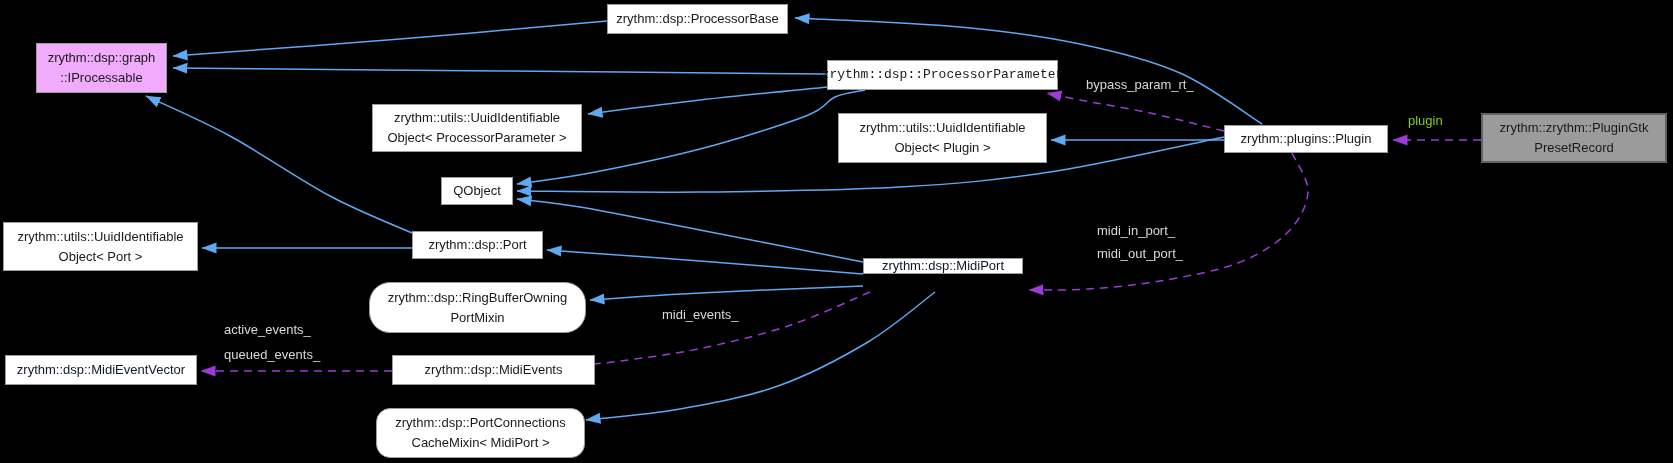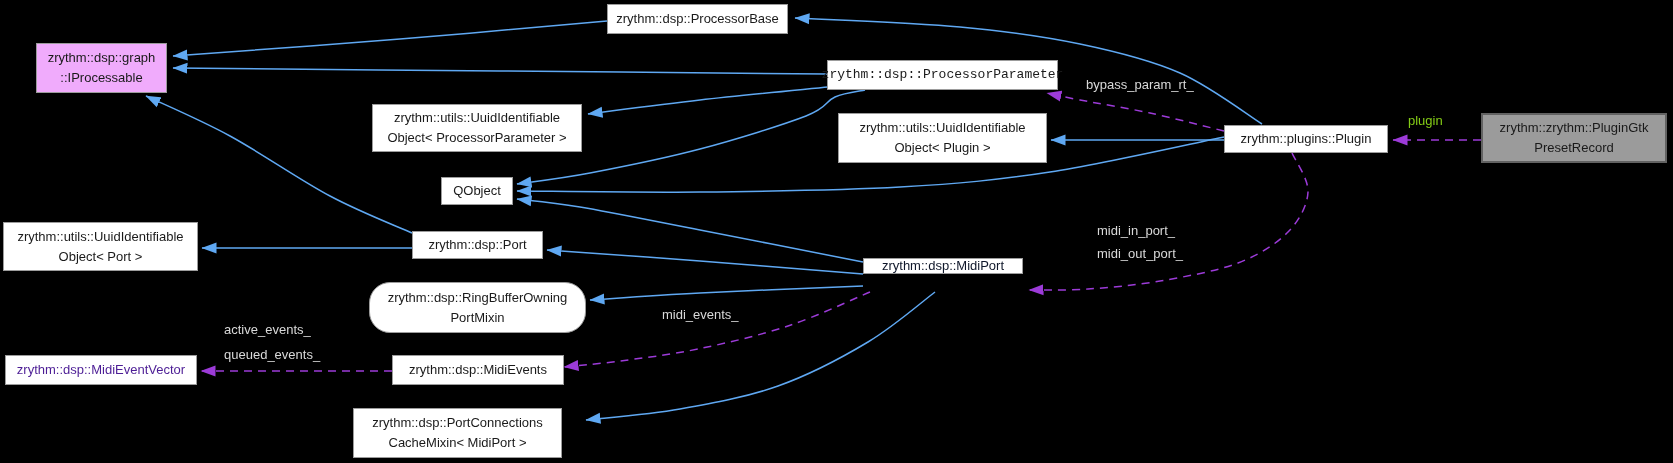--- a/index.html
+++ b/index.html
@@ -104,27 +104,27 @@
       <div class="node" style="left: 863px; top: 258px; width: 160px; height: 16px; background: rgb(255, 255, 255); color: #0f172a;">
         <span>zrythm::dsp::MidiPort</span>
       </div>
       <div class="node" style="left: 1224px; top: 125px; width: 164px; height: 28px; background: rgb(255, 255, 255); color: rgb(26, 26, 26);">
         <span>zrythm::plugins::Plugin</span>
       </div>
       <div class="node highlight" style="left: 1481px; top: 113px; width: 186px; height: 50px; background: rgb(155, 155, 155); color: rgb(26, 26, 26);">
         <span>zrythm::zrythm::PluginGtk</span>
         <span>PresetRecord</span>
       </div>
-      <div class="node" style="left: 5px; top: 355px; width: 192px; height: 30px; background: rgb(255, 255, 255); color: #4c1d95;">
+      <div class="node" style="left: 5px; top: 355px; width: 192px; height: 30px; background: rgb(255, 255, 255); color: #0f172a;">
         <span>zrythm::dsp::MidiEventVector</span>
       </div>
-      <div class="node" style="left: 392px; top: 355px; width: 172px; height: 30px; background: rgb(255, 255, 255); color: rgb(26, 26, 26);">
+      <div class="node" style="left: 392px; top: 355px; width: 203px; height: 30px; background: rgb(255, 255, 255); color: rgb(26, 26, 26);">
         <span>zrythm::dsp::MidiEvents</span>
       </div>
-      <div class="node" style="left: 353px; top: 408px; width: 209px; height: 50px; background: rgb(255, 255, 255); color: rgb(26, 26, 26);">
+      <div class="node" style="left: 376px; top: 408px; width: 209px; height: 50px; background: rgb(255, 255, 255); color: rgb(26, 26, 26); border-radius: 14px;">
         <span>zrythm::dsp::PortConnections</span>
         <span>CacheMixin&lt; MidiPort &gt;</span>
       </div>
     </div>
   <div>
       <span class="edge-label" style="left: 1086px; top: 77px; color: rgb(217, 217, 217);">bypass_param_rt_</span>
       <span class="edge-label" style="left: 1408px; top: 113px; color: #84cc16;">plugin</span>
       <span class="edge-label" style="left: 1097px; top: 223px; color: rgb(217, 217, 217);">midi_in_port_</span>
       <span class="edge-label" style="left: 1097px; top: 246px; color: rgb(217, 217, 217);">midi_out_port_</span>
       <span class="edge-label" style="left: 662px; top: 307px; color: rgb(217, 217, 217);">midi_events_</span>

